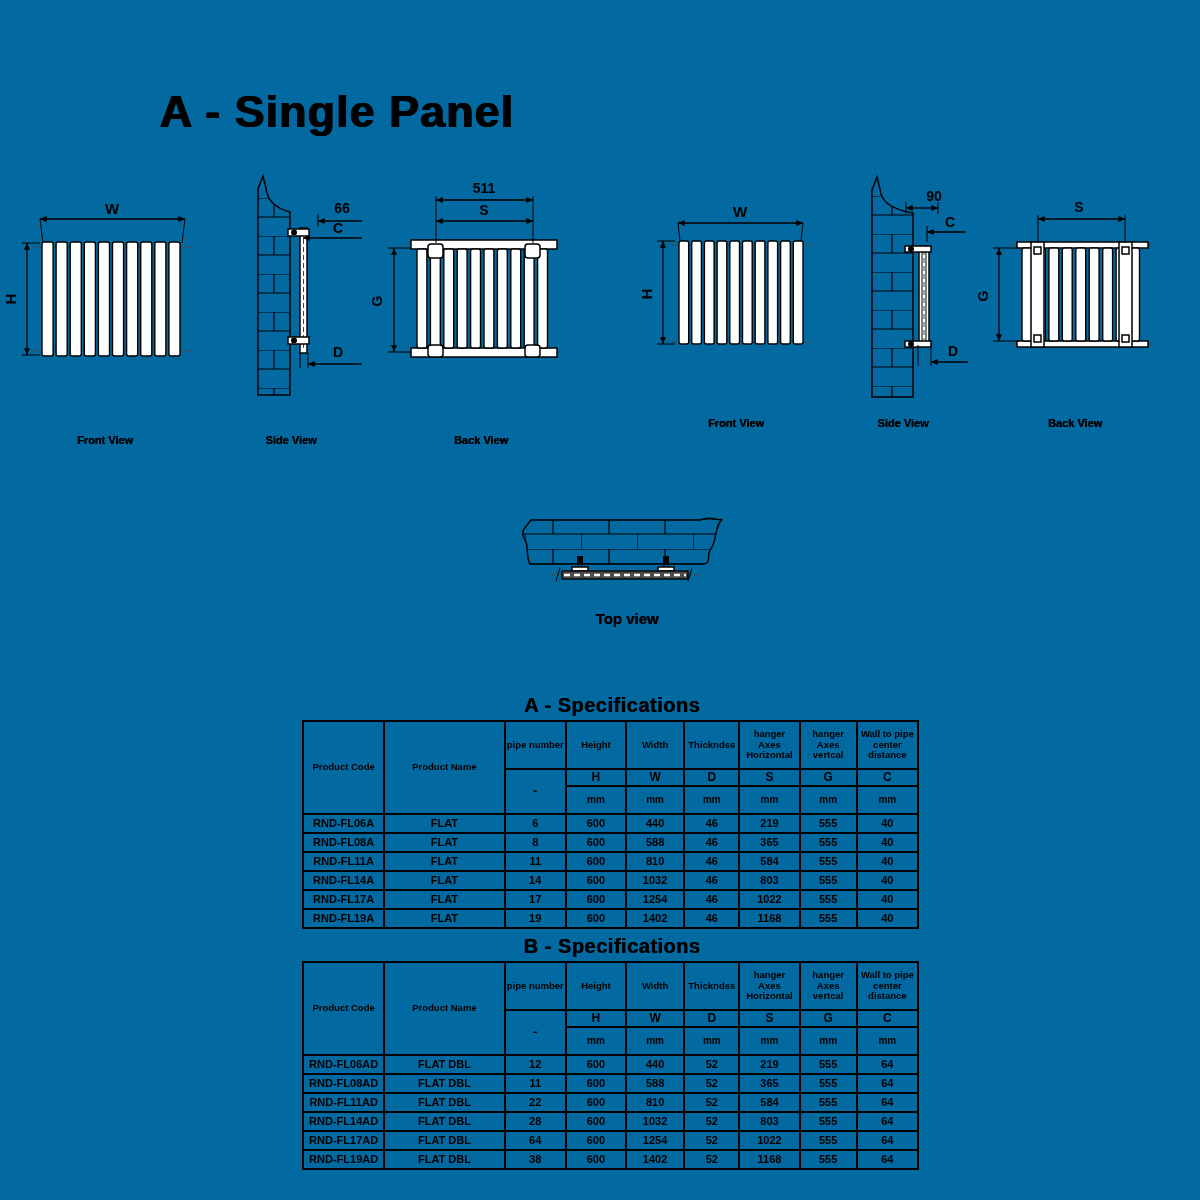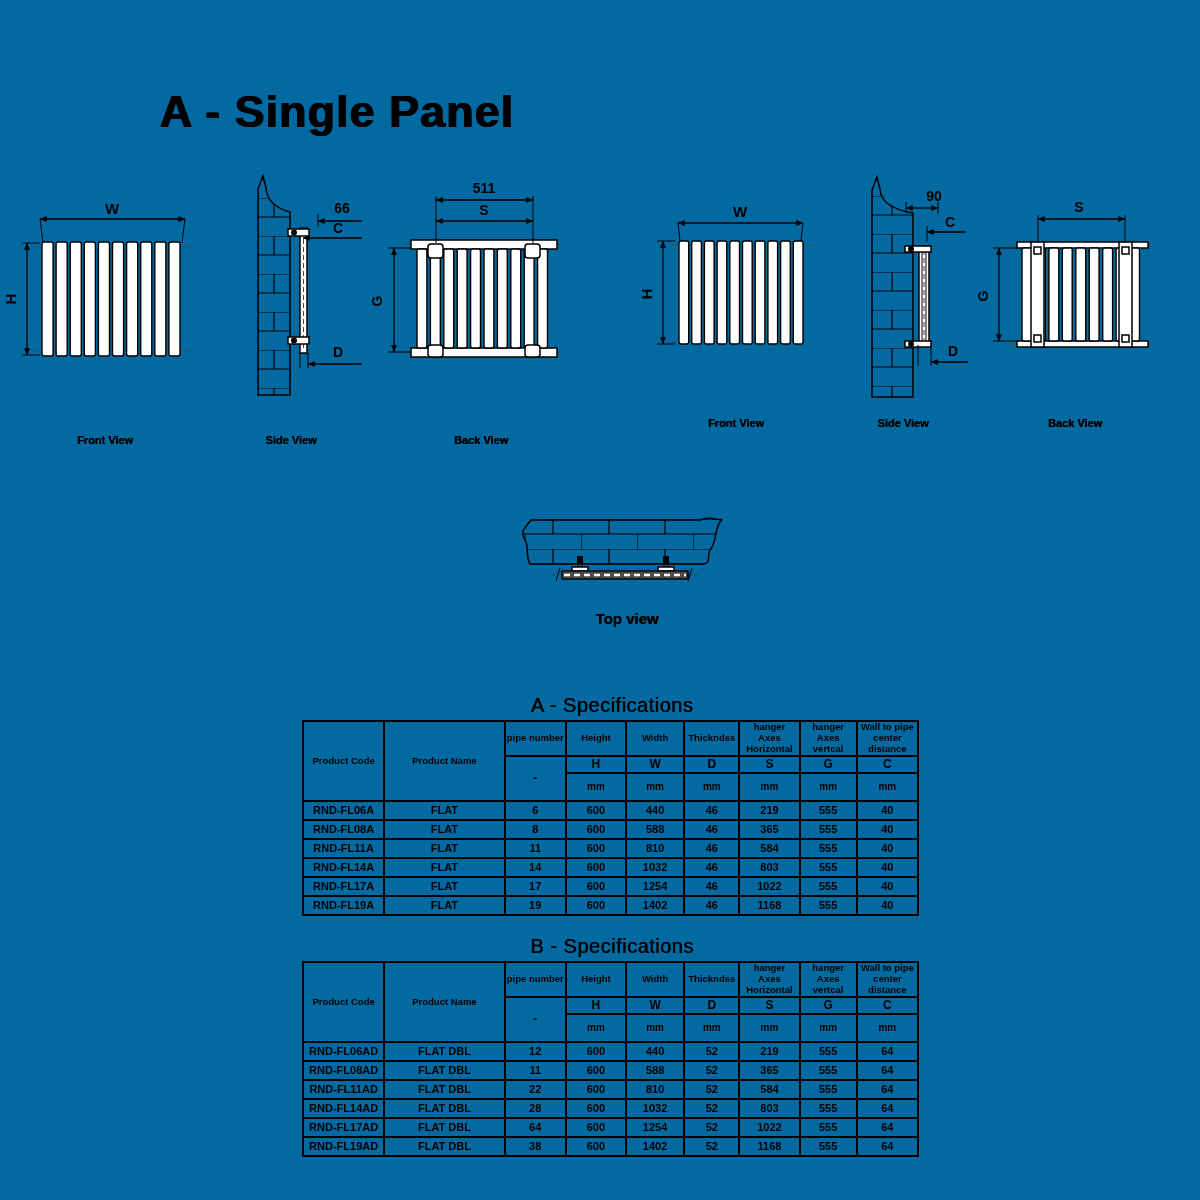--- a/index.html
+++ b/index.html
@@ -21,28 +21,28 @@
 
   .dash  { stroke:#444; stroke-width:1; stroke-dasharray:5,3; fill:none; }
   .dim   { stroke:#000; stroke-width:1.3; fill:none; }
   .thin  { stroke:#000; stroke-width:1; fill:none; }
   .part  { fill:#fff; stroke:#000; stroke-width:1.5; }
   .slats rect { fill:#fff; stroke:#000; stroke-width:1.4; }
   .dimlabel { font-family:"Liberation Sans",sans-serif; font-size:14px; font-weight:bold; fill:#000; text-anchor:middle; }
   .dimlabel.big { font-size:15px; }
 
   .spec-block { position:absolute; width:620px; }
-  .spec-title { text-align:center; font-size:20px; font-weight:normal; letter-spacing:0.5px; height:22px; margin-bottom:4px;
+  .spec-title { text-align:center; font-size:20px; font-weight:bold; letter-spacing:0.5px; height:22px; margin-bottom:4px;
                 text-shadow: 0.5px 0 0 #000; }
   table.spec { border-collapse:collapse; width:617px; table-layout:fixed; }
   table.spec th, table.spec td {
     border:2px solid #000; text-align:center; vertical-align:middle;
     padding:0 1px; font-weight:bold; color:#000; line-height:1.15; overflow:hidden;
   }
-  table.spec thead tr.head th { height:35px; font-size:9.5px; }
+  table.spec thead tr.head th { height:48px; font-size:9.5px; }
   table.spec thead th.code-col { font-size:11.5px;margin-top:10px; }
   table.spec thead th.dash-cell { font-size:14px; }
   table.spec tr.letters th { height:17px; font-size:12px; }
   table.spec tr.units th { height:28px; font-size:10px; }
   table.spec tbody td { height:19px; font-size:11px; }
 </style>
 </head>
 <body>
 
 <div class="canvas">

